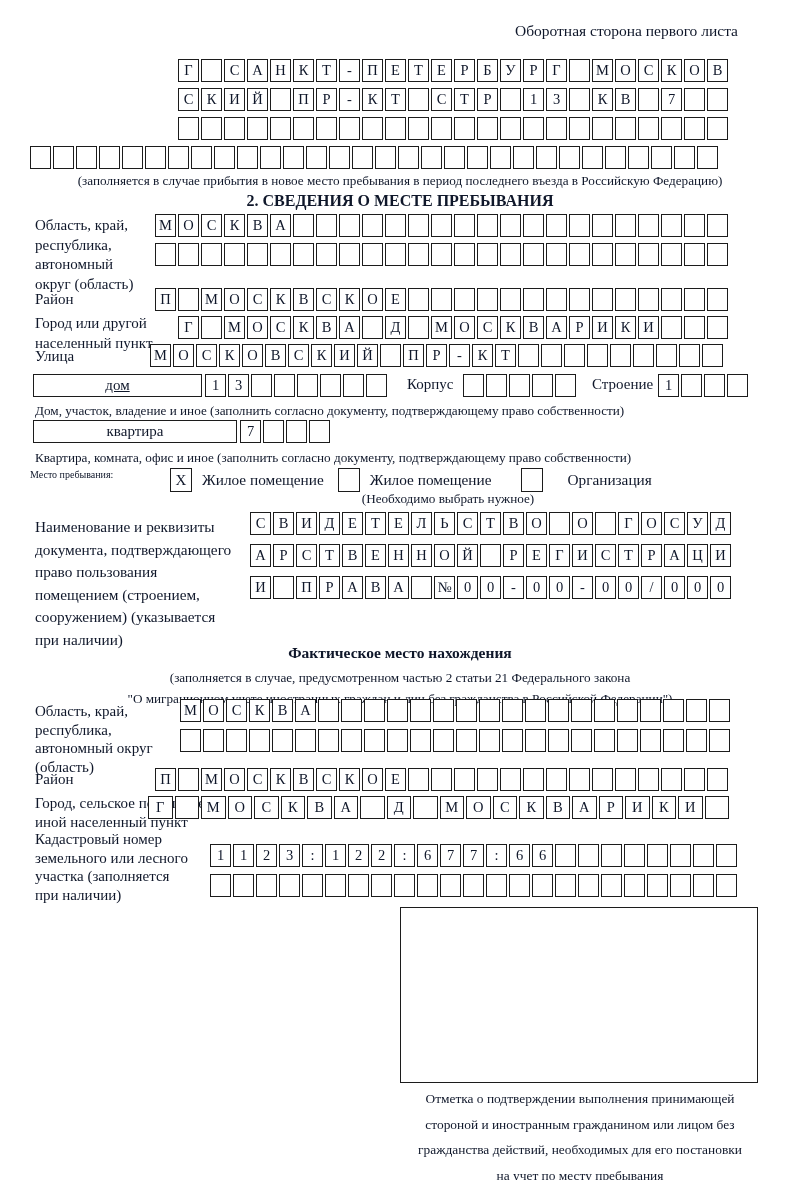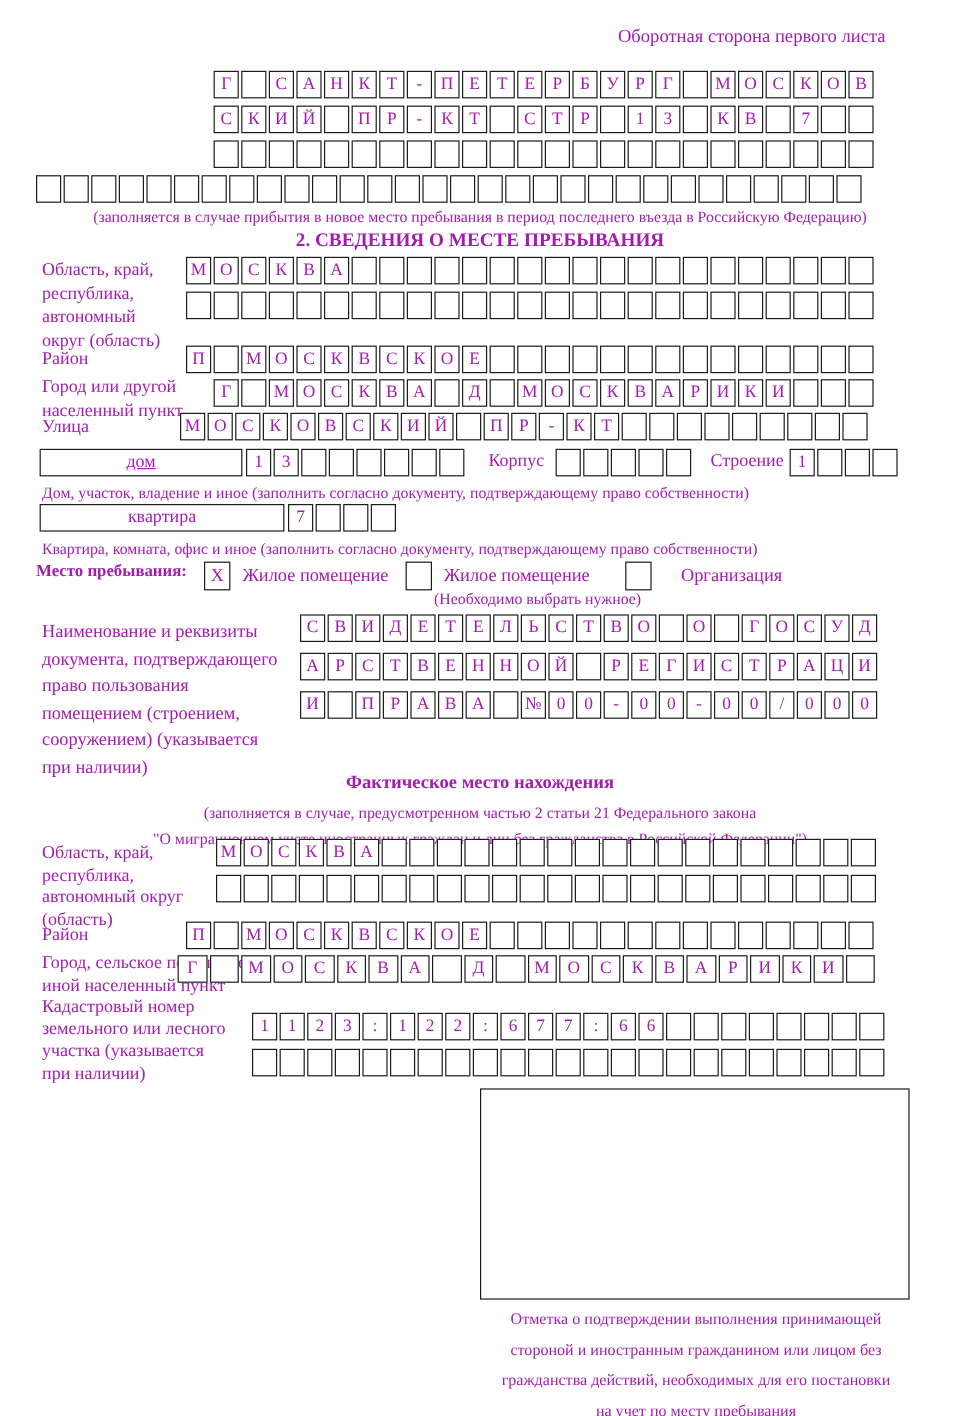--- a/index.html
+++ b/index.html
@@ -1,18 +1,18 @@
 <!DOCTYPE html>
 <html><head>
 <meta charset="utf-8">
 <style>
   html,body { margin:0; padding:0; background:#ffffff; }
   #page {
     position:relative; width:800px; height:1180px; background:#ffffff;
-    color:#a21caf; font-family:"Liberation Serif","DejaVu Serif",serif;
+    color:#0f172a; font-family:"Liberation Serif","DejaVu Serif",serif;
     overflow:hidden;
   }
   .abs { position:absolute; }
   .label { font-size:15px; white-space:pre-line; }
   .caption { font-size:13.2px; white-space:pre-line; }
   .center { left:0; width:800px; text-align:center; }
   .grid { position:absolute; display:flex; }
   .cell {
     flex:none; width:19px; height:21px; border:1.5px solid #1c1c1c;
     margin-right:2px; text-align:center; font-size:14.5px; line-height:21px;
@@ -327,21 +327,21 @@
 
   <div class="bigbox" style="left:33px;top:420px;width:202px;height:21px;line-height:21px;">квартира</div>
   <div class="grid" style="left:240px;top:420px;">
       <span class="cell">7</span>
       <span class="cell"></span>
       <span class="cell"></span>
       <span class="cell"></span>
     </div>
   <div class="abs caption" style="left:35px;top:450px;">Квартира, комната, офис и иное (заполнить согласно документу, подтверждающему право собственности)</div>
 
-  <div class="abs label" style="left:30px;top:469px;font-size:14px;font-weight:bold;">Место пребывания:</div>
+  <div class="abs label" style="left:30px;top:469px;font-size:10px;">Место пребывания:</div>
   <div class="grid" style="left:170px;top:467px;align-items:center;">
     <span class="ckbox">X</span>
     <span class="opt-label" style="margin:0 14px 0 10px;">Жилое помещение</span>
     <span class="ckbox"></span>
     <span class="opt-label" style="margin:0 30px 0 10px;">Жилое помещение</span>
     <span class="ckbox"></span>
     <span class="opt-label" style="margin:0 0 0 24px;">Организация</span>
   </div>
   <div class="abs caption center" style="top:491px;padding-left:48px;">(Необходимо выбрать нужное)</div>
 
@@ -533,21 +533,21 @@
       <span class="cell">А</span>
       <span class="cell">Р</span>
       <span class="cell">И</span>
       <span class="cell">К</span>
       <span class="cell">И</span>
       <span class="cell"></span>
     </div>
 
   <div class="abs label" style="left:35px;top:830px;line-height:18.5px;">Кадастровый номер
 земельного или лесного
-участка (указывается
+участка (заполняется
 при наличии)</div>
   <div class="grid" style="left:210px;top:844px;">
       <span class="cell">1</span>
       <span class="cell">1</span>
       <span class="cell">2</span>
       <span class="cell">3</span>
       <span class="cell">:</span>
       <span class="cell">1</span>
       <span class="cell">2</span>
       <span class="cell">2</span>

